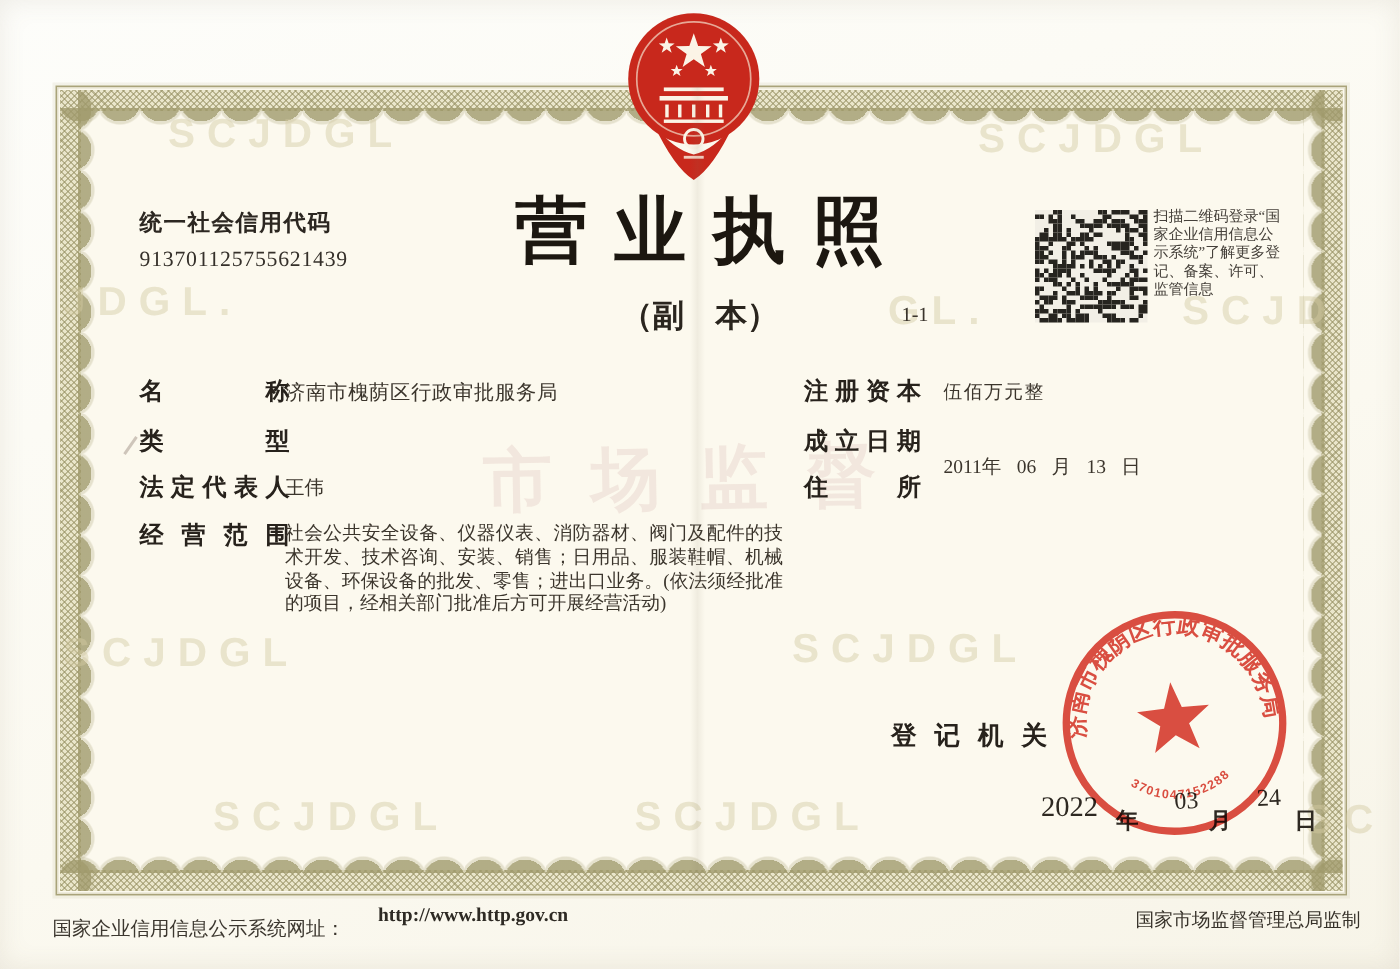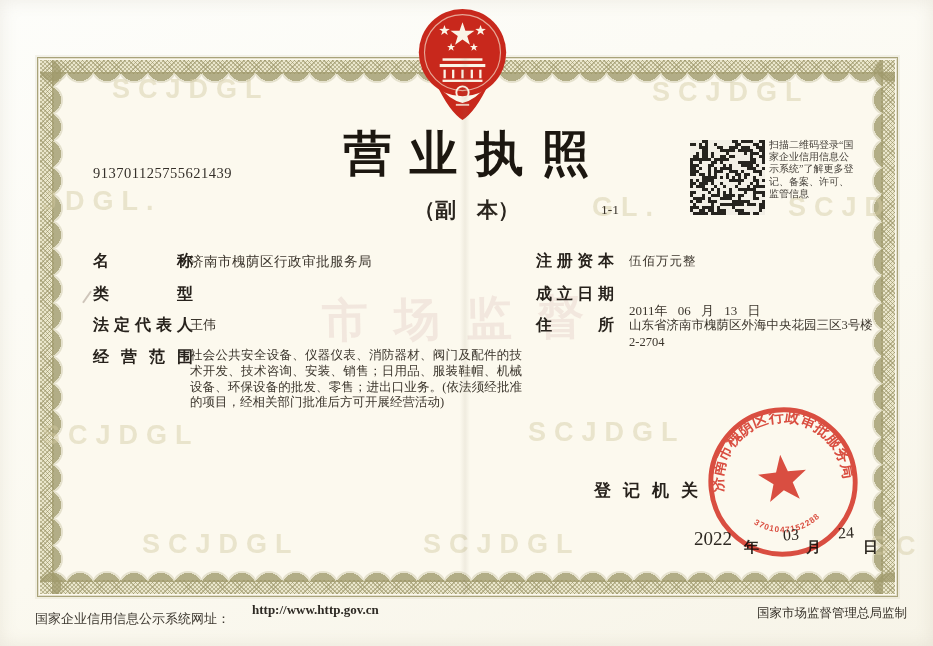--- a/index.html
+++ b/index.html
@@ -114,20 +114,21 @@
       <rect x="39" y="68" width="2.4" height="9" fill="#fbf4e6"></rect>
       <rect x="48.8" y="68" width="2.4" height="9" fill="#fbf4e6"></rect>
       <rect x="58.6" y="68" width="2.4" height="9" fill="#fbf4e6"></rect>
       <rect x="67.6" y="68" width="2.4" height="9" fill="#fbf4e6"></rect>
       <rect x="29" y="78.5" width="42" height="2.4" fill="#fbf4e6"></rect>
       <circle cx="50" cy="92" r="6.5" fill="none" stroke="#fbf4e6" stroke-width="2"></circle>
       <rect x="43" y="104" width="14" height="2" fill="#fbf4e6" opacity=".8"></rect>
     </svg>
   </div>
 
+  <div class="z credit-label">统一社会信用代码</div>
   <div class="z credit-code">913701125755621439</div>
   <div class="z title">营业执照</div>
   <div class="z subtitle">（副　本）</div>
   <div class="z page-no">1-1</div>
 
   <div class="qr">
       <i style="left:12px;top:0px"></i>
       <i style="left:15px;top:0px"></i>
       <i style="left:42px;top:0px"></i>
       <i style="left:45px;top:0px"></i>
@@ -445,21 +446,20 @@
   <span class="z flabel lab-l row-legal">法定代表人</span>
   <span class="z fval v-legal">王伟</span>
   <span class="z flabel lab-l row-scope">经营范围</span>
   <span class="z fval v-scope">社会公共安全设备、仪器仪表、消防器材、阀门及配件的技术开发、技术咨询、安装、销售；日用品、服装鞋帽、机械设备、环保设备的批发、零售；进出口业务。(依法须经批准的项目，经相关部门批准后方可开展经营活动)</span>
 
   <span class="z flabel lab-r row-cap">注册资本</span>
   <span class="z fval v-cap">伍佰万元整</span>
   <span class="z flabel lab-r row-est">成立日期</span>
   <span class="z fval v-est">2011年 06 月 13 日</span>
   <span class="z flabel lab-r row-addr">住所</span>
-  <span class="z fval v-addr">山东省济南市槐荫区外海中央花园三区3号楼2-2704</span>
 
   <span class="z flabel reg-auth">登记机关</span>
 
   <div class="seal">
     <svg viewBox="0 0 160 160" width="166" height="156">
       <defs>
         <path id="sealArc" d="M 29.2 115.6 A 62 62 0 1 1 130.8 115.6" fill="none"></path>
         <path id="serialArc" d="M 34 106 A 54 54 0 0 0 126 106" fill="none"></path>
       </defs>
       <circle cx="80" cy="80" r="74" fill="none" stroke="#d8382b" stroke-width="5"></circle>

